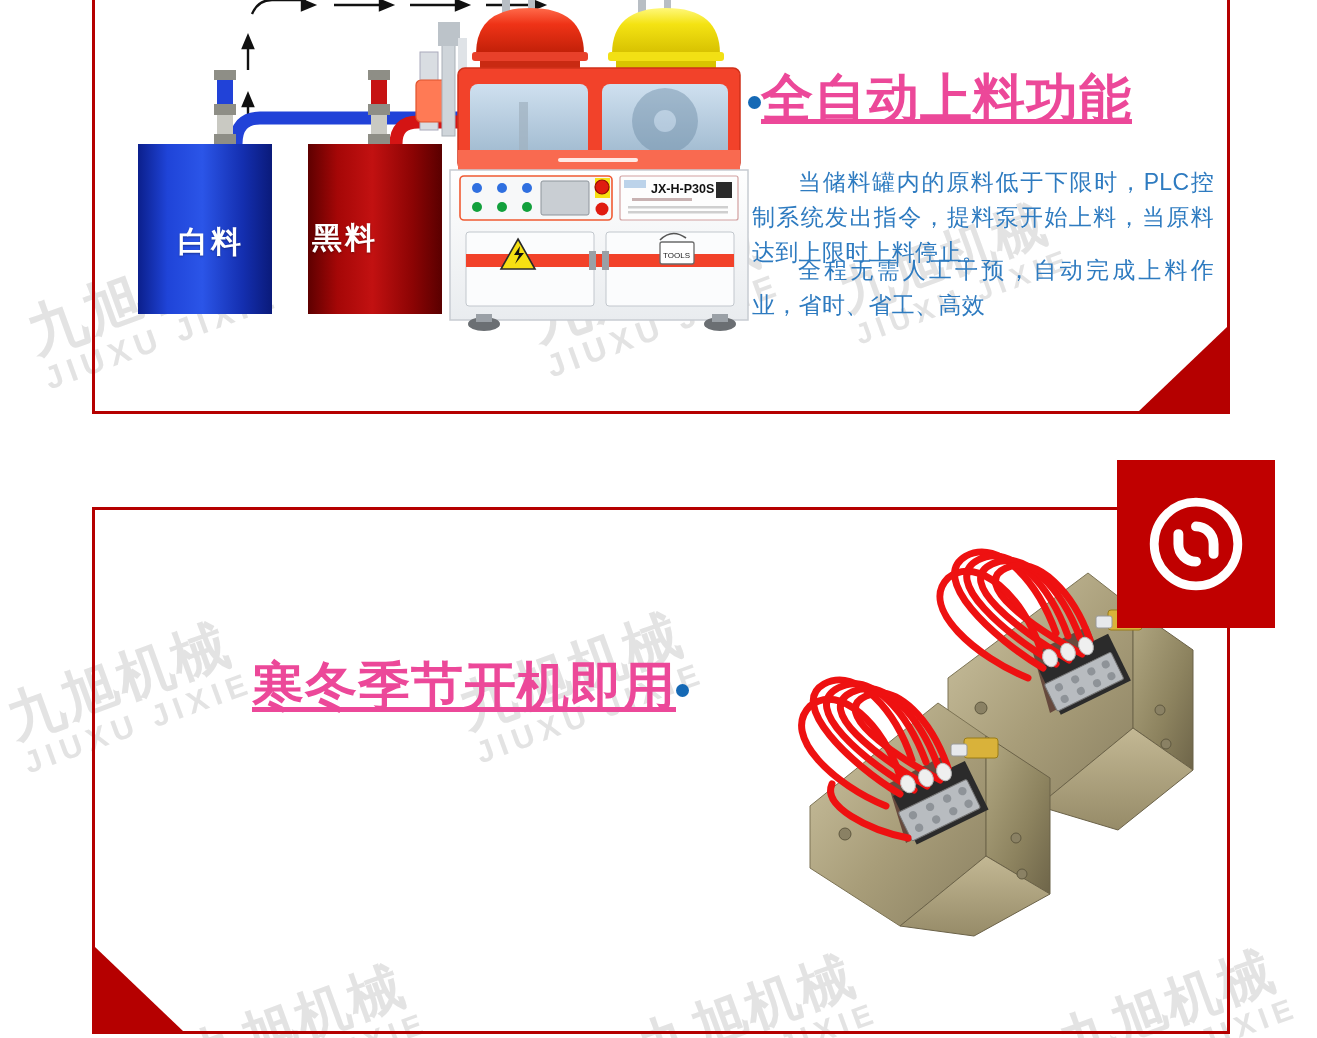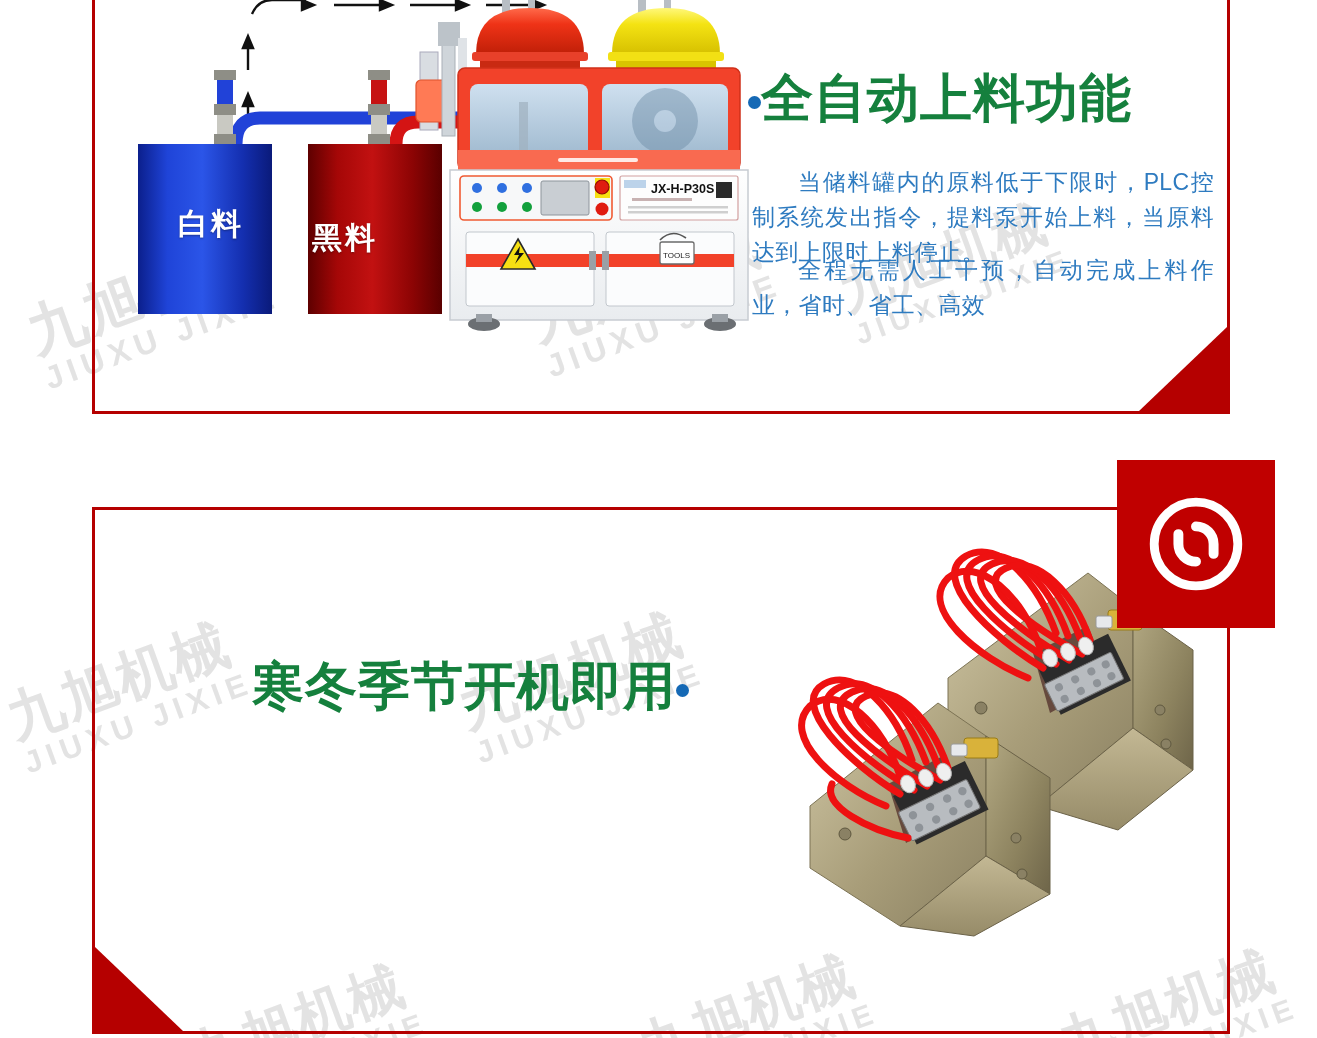--- a/index.html
+++ b/index.html
@@ -25,22 +25,22 @@
   .panel{position:absolute;border:3px solid #b50000;background:transparent;}
   #panel1{left:92px;top:-6px;width:1132px;height:417px;border-top:none;}
   #panel2{left:92px;top:507px;width:1132px;height:521px;}
 
   .corner-tri{position:absolute;width:0;height:0;}
   .tri-br{border-left:88px solid transparent;border-bottom:84px solid #b50000;}
   .tri-bl{border-right:88px solid transparent;border-bottom:84px solid #b50000;}
 
   
   .head{
-    color:#15803d;font-weight:bold;line-height:1;
-    letter-spacing:1px;white-space:nowrap;position:absolute;
+    color:#ec4899;font-weight:bold;line-height:1;
+    letter-spacing:1px;white-space:nowrap;position:absolute;text-decoration:underline;
   }
   .body-txt{
     color:#2e7bc0;font-size:23px;line-height:1.52;position:absolute;
     text-align:justify;letter-spacing:.3px;
   }
   .dot{
     display:inline-block;width:13px;height:13px;border-radius:50%;
     background:#1569b5;vertical-align:middle;
   }
 
@@ -253,21 +253,21 @@
         <path d="M540 248 q12 -12 26 -2" stroke="#555" stroke-width="1.6" fill="none"></path>
       </g>
 
       <ellipse cx="364" cy="332" rx="16" ry="7" fill="#6b6f73"></ellipse>
       <ellipse cx="600" cy="332" rx="16" ry="7" fill="#6b6f73"></ellipse>
       <rect x="356" y="322" width="16" height="8" fill="#9aa0a6"></rect>
       <rect x="592" y="322" width="16" height="8" fill="#9aa0a6"></rect>
     </g>
   </svg>
 
-  <div class="drum-label" style="left:178px;top:204px;">白料</div>
+  <div class="drum-label" style="left:178px;top:222px;">白料</div>
   <div class="drum-label" style="left:312px;top:218px;">黑料</div>
 
   <div class="head" style="left:748px;top:72px;font-size:52px;">
     <span class="dot"></span><span>全自动上料功能</span>
   </div>
 
   <div class="body-txt" style="left:752px;top:165px;width:462px;text-indent:2em;">
     <span>当储料罐内的原料低于下限时，PLC控制系统发出指令，提料泵开始上料，当原料达到上限时上料停止。</span>
   </div>
   <div class="body-txt" style="left:752px;top:253px;width:462px;text-indent:2em;">

